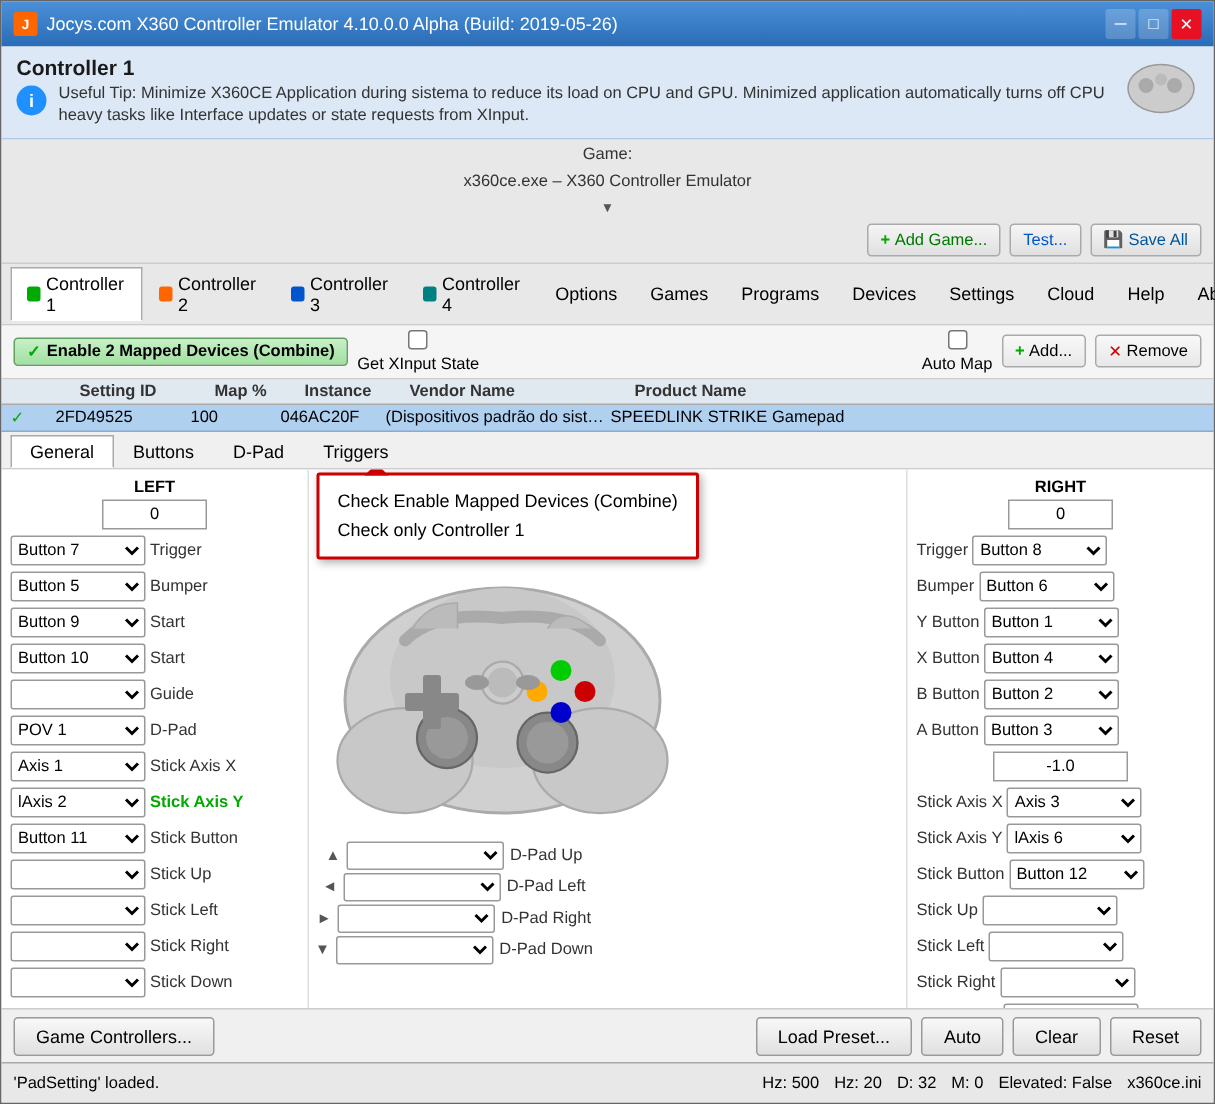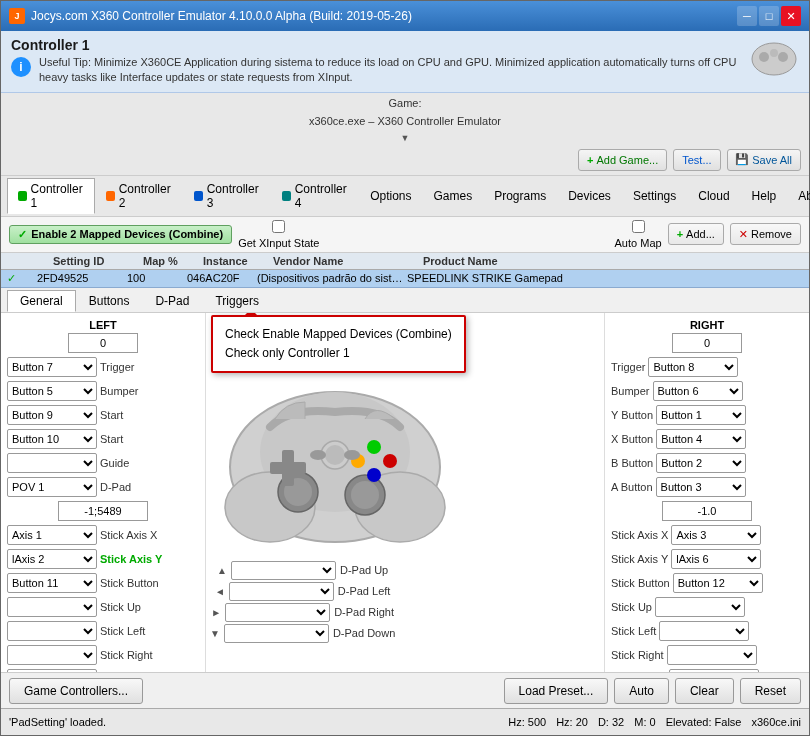--- a/index.html
+++ b/index.html
@@ -270,23 +270,20 @@
       </div>
       <div class="row-item">
         <select class="sel sel-sm"><option></option></select>
         <span class="map-lbl">Guide</span>
       </div>
       <div class="row-item">
         <select class="sel sel-sm"><option>POV 1</option></select>
         <span class="map-lbl">D-Pad</span>
       </div>
 
-      <div style="display:flex;justify-content:center;margin:3px 0;">
-        <div class="num-box" style="width:90px;">-1;5489</div>
-      </div>
 
       <div class="row-item">
         <select class="sel sel-sm"><option>Axis 1</option></select>
         <span class="map-lbl">Stick Axis X</span>
       </div>
       <div class="row-item">
         <select class="sel sel-sm"><option>lAxis 2</option></select>
         <span class="map-lbl map-lbl-highlight">Stick Axis Y</span>
       </div>
       <div class="row-item">

